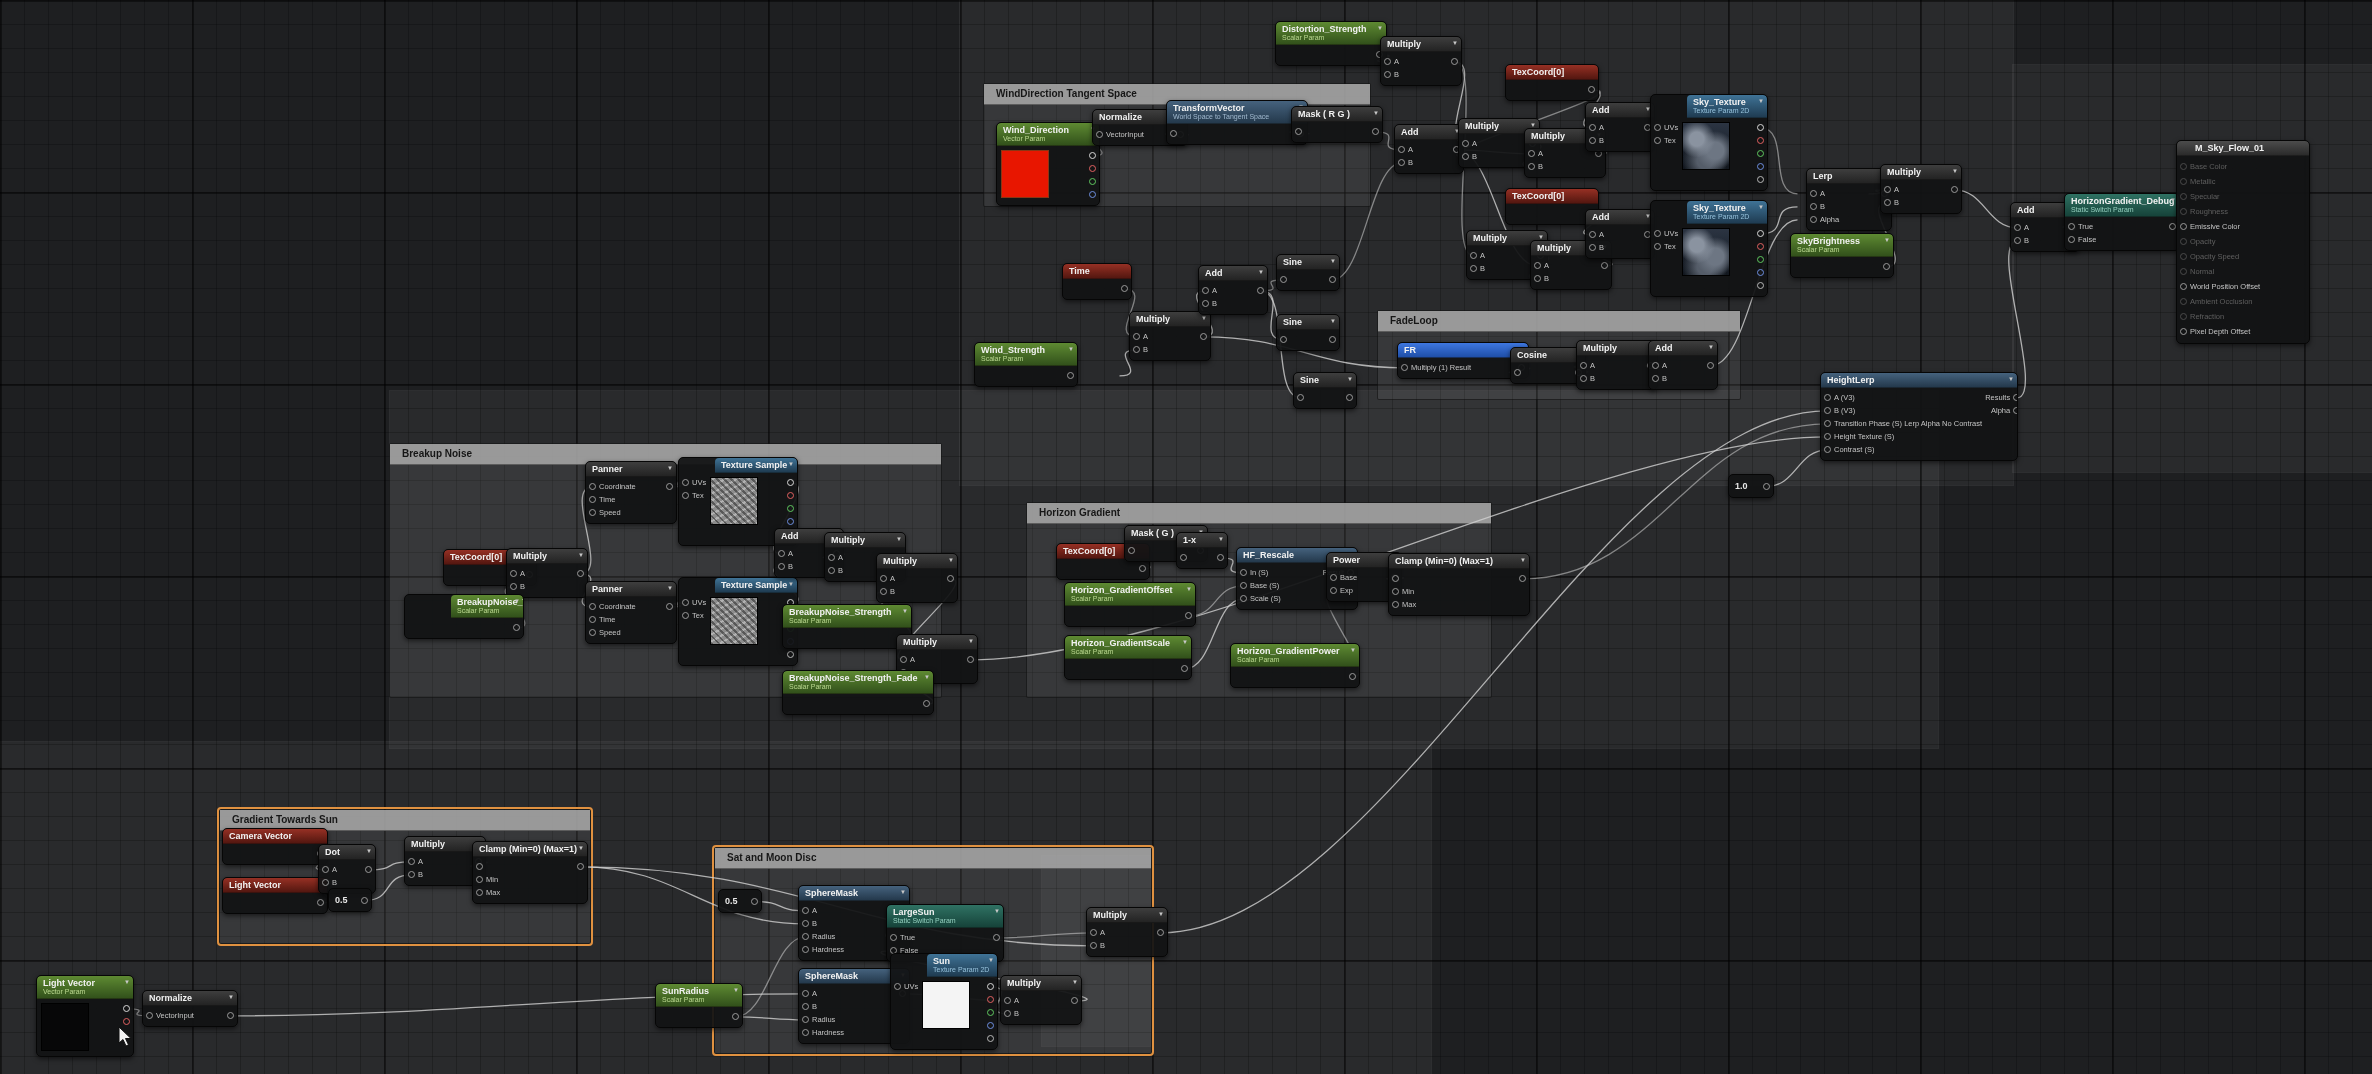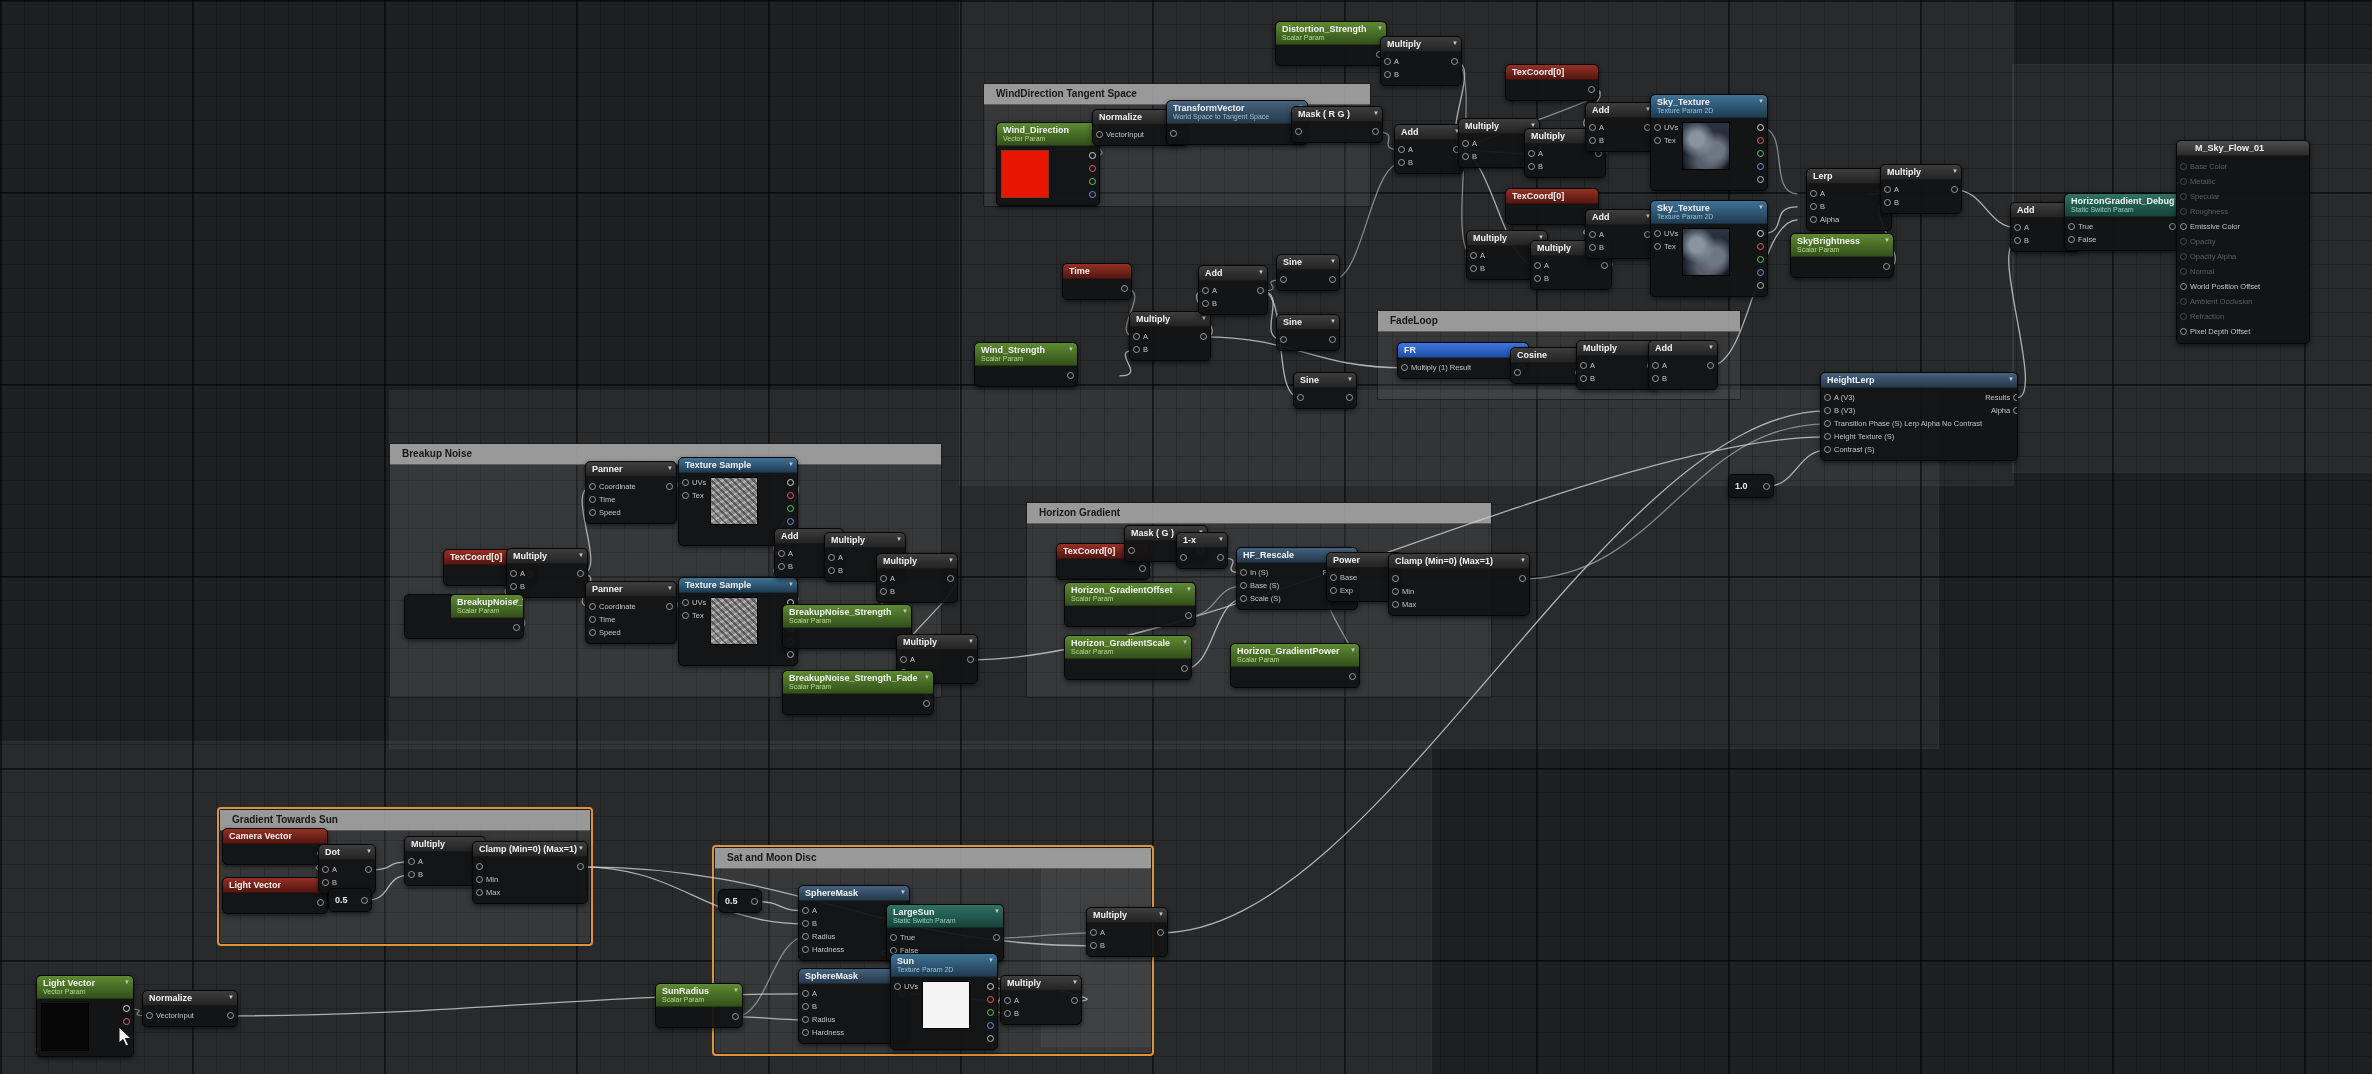--- a/index.html
+++ b/index.html
@@ -30,21 +30,21 @@
   .node-header{position:relative;padding:2px 14px 2px 6px;border-radius:4px 4px 0 0;line-height:1.15;
     border-bottom:1px solid rgba(0,0,0,0.6);}
   .node-title{display:block;font-size:9px;font-weight:bold;color:#f2f2f2;white-space:nowrap;}
   .node-sub{display:block;font-size:7px;white-space:nowrap;opacity:0.85;}
   .caret{position:absolute;right:3px;top:3px;font-size:6px;color:#c8c8c8;}
   .h-math{background:linear-gradient(#3e3e3e,#232323);}
   .h-param{background:linear-gradient(#5e8a32,#32511b);}
   .h-param .node-sub{color:#cdeaa0;}
   .h-red{background:linear-gradient(#96३024,#541710);}
   .h-red{background:linear-gradient(#963024,#541710);}
-  .h-texture{background:linear-gradient(#3f7396,#1f3c52);}
+  .h-texture{background:linear-gradient(#3f7396,#1f3c52);margin-left:36px;}
   .h-texture .node-sub{color:#a9d6f0;}
   .h-function{background:linear-gradient(#45627d,#24394c);}
   .h-function .node-sub{color:#b4cce2;}
   .h-switch{background:linear-gradient(#2f7263,#16433a);}
   .h-switch .node-sub{color:#a5e2d0;}
   .h-reroute{background:linear-gradient(#3e77e0,#1f4fa8);}
   .h-output{background:linear-gradient(#4c4c4c,#2b2b2b);padding-left:18px;}
   .node-body{display:flex;gap:3px;padding:3px 3px 4px 3px;align-items:flex-start;}
   .col-in{display:flex;flex-direction:column;align-items:flex-start;}
   .col-out{display:flex;flex-direction:column;align-items:flex-end;margin-left:auto;}
@@ -864,21 +864,21 @@
           <div class="pin-row">
             <span class="pin-dot"></span>
             <span class="pin-label">Emissive Color</span>
           </div>
           <div class="pin-row dim">
             <span class="pin-dot"></span>
             <span class="pin-label">Opacity</span>
           </div>
           <div class="pin-row dim">
             <span class="pin-dot"></span>
-            <span class="pin-label">Opacity Alpha</span>
+            <span class="pin-label">Opacity Speed</span>
           </div>
           <div class="pin-row dim">
             <span class="pin-dot"></span>
             <span class="pin-label">Normal</span>
           </div>
           <div class="pin-row">
             <span class="pin-dot"></span>
             <span class="pin-label">World Position Offset</span>
           </div>
           <div class="pin-row dim">

